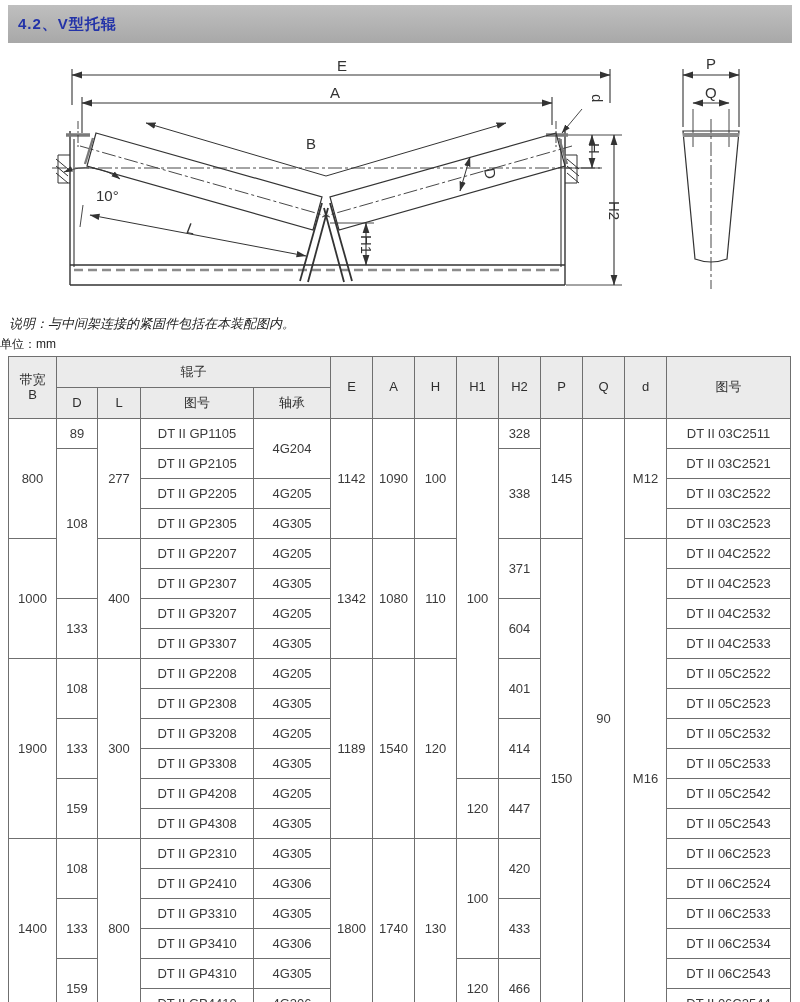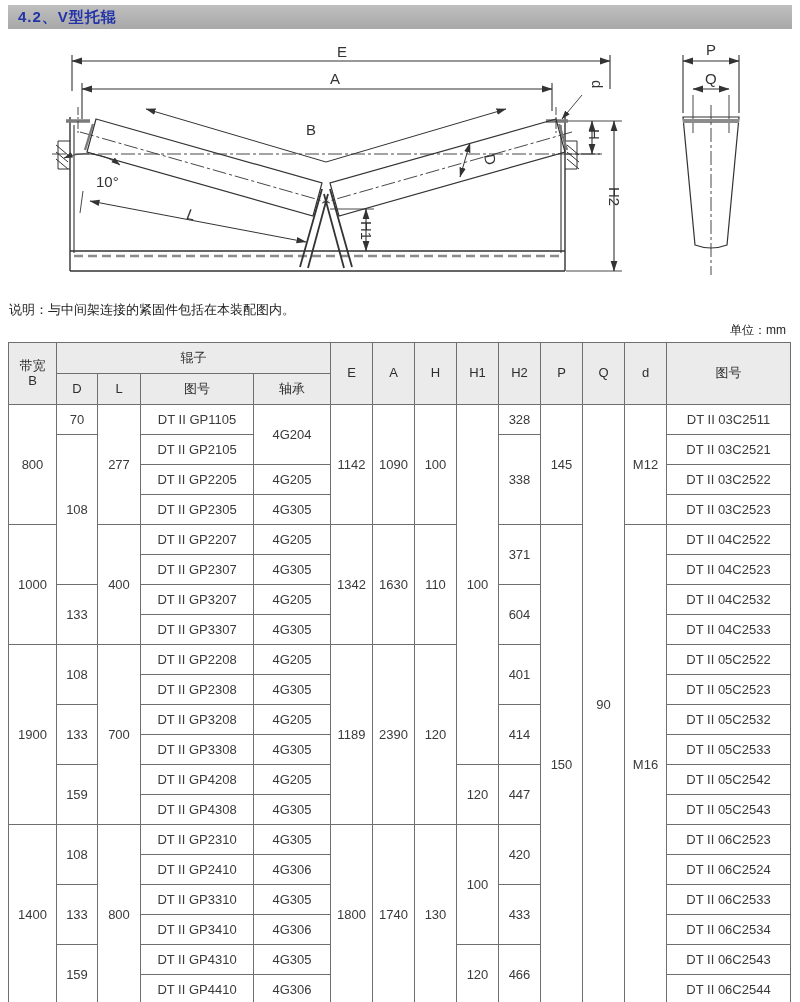--- a/index.html
+++ b/index.html
@@ -2,32 +2,32 @@
 <html><head>
 <meta charset="utf-8">
 <style>
   html,body { margin:0; padding:0; }
   body {
     width:800px; height:1002px; background:#ffffff;
     font-family:"Liberation Sans", sans-serif;
     position:relative; overflow:hidden;
   }
   .title-bar {
-    margin:5px 8px 0 8px; height:24px;
+    margin:5px 8px 0 8px; height:38px;
     background:linear-gradient(#bfbfbf,#a8a8a8);
     display:flex; align-items:center;
   }
   .title-text {
     color:#2333a8; font-weight:bold; font-size:15px;
     padding-left:10px; letter-spacing:1px;
   }
   svg.drawing { display:block; width:800px; height:268px; margin-top:2px; }
   .dim-label { font-size:15px; fill:#333; }
-  .note { margin:2px 0 0 9px; font-size:13px; color:#222; }
-  .unit { text-align:right; margin:3px 14px 3px 0; font-size:12px; color:#222; }
+  .note { margin:2px 0 0 9px; font-size:13px; color:#222;font-style:italic; }
+  .unit { margin:3px 14px 3px 0; font-size:12px; color:#222; }
   table.spec {
     border-collapse:collapse; margin-left:8px;
     table-layout:fixed; width:782px;
     border:1px solid #555;
   }
   table.spec th, table.spec td {
     border:1px solid #6f6f6f; text-align:center; vertical-align:middle;
     font-size:13px; color:#3a3a3a; padding:0; overflow:hidden;
   }
   table.spec thead th {
@@ -194,21 +194,21 @@
     <tr>
       <th>D</th>
       <th>L</th>
       <th>图号</th>
       <th>轴承</th>
     </tr>
   </thead>
   <tbody>
       <tr>
         <td rowspan="4">800</td>
-        <td>70</td>
+        <td>89</td>
         <td rowspan="4">277</td>
         <td>DT II GP1105</td>
         <td rowspan="2">4G204</td>
         <td rowspan="4">1142</td>
         <td rowspan="4">1090</td>
         <td rowspan="4">100</td>
         <td rowspan="12">100</td>
         <td>328</td>
         <td rowspan="4">145</td>
         <td rowspan="20">90</td>
@@ -230,21 +230,21 @@
         <td>DT II GP2305</td>
         <td>4G305</td>
         <td>DT II 03C2523</td>
       </tr>
       <tr>
         <td rowspan="4">1000</td>
         <td rowspan="4">400</td>
         <td>DT II GP2207</td>
         <td>4G205</td>
         <td rowspan="4">1342</td>
-        <td rowspan="4">1630</td>
+        <td rowspan="4">1080</td>
         <td rowspan="4">110</td>
         <td rowspan="2">371</td>
         <td rowspan="16">150</td>
         <td rowspan="16">M16</td>
         <td>DT II 04C2522</td>
       </tr>
       <tr>
         <td>DT II GP2307</td>
         <td>4G305</td>
         <td>DT II 04C2523</td>
@@ -257,25 +257,25 @@
         <td>DT II 04C2532</td>
       </tr>
       <tr>
         <td>DT II GP3307</td>
         <td>4G305</td>
         <td>DT II 04C2533</td>
       </tr>
       <tr>
         <td rowspan="6">1900</td>
         <td rowspan="2">108</td>
-        <td rowspan="6">700</td>
+        <td rowspan="6">300</td>
         <td>DT II GP2208</td>
         <td>4G205</td>
         <td rowspan="6">1189</td>
-        <td rowspan="6">2390</td>
+        <td rowspan="6">1540</td>
         <td rowspan="6">120</td>
         <td rowspan="2">401</td>
         <td>DT II 05C2522</td>
       </tr>
       <tr>
         <td>DT II GP2308</td>
         <td>4G305</td>
         <td>DT II 05C2523</td>
       </tr>
       <tr>

